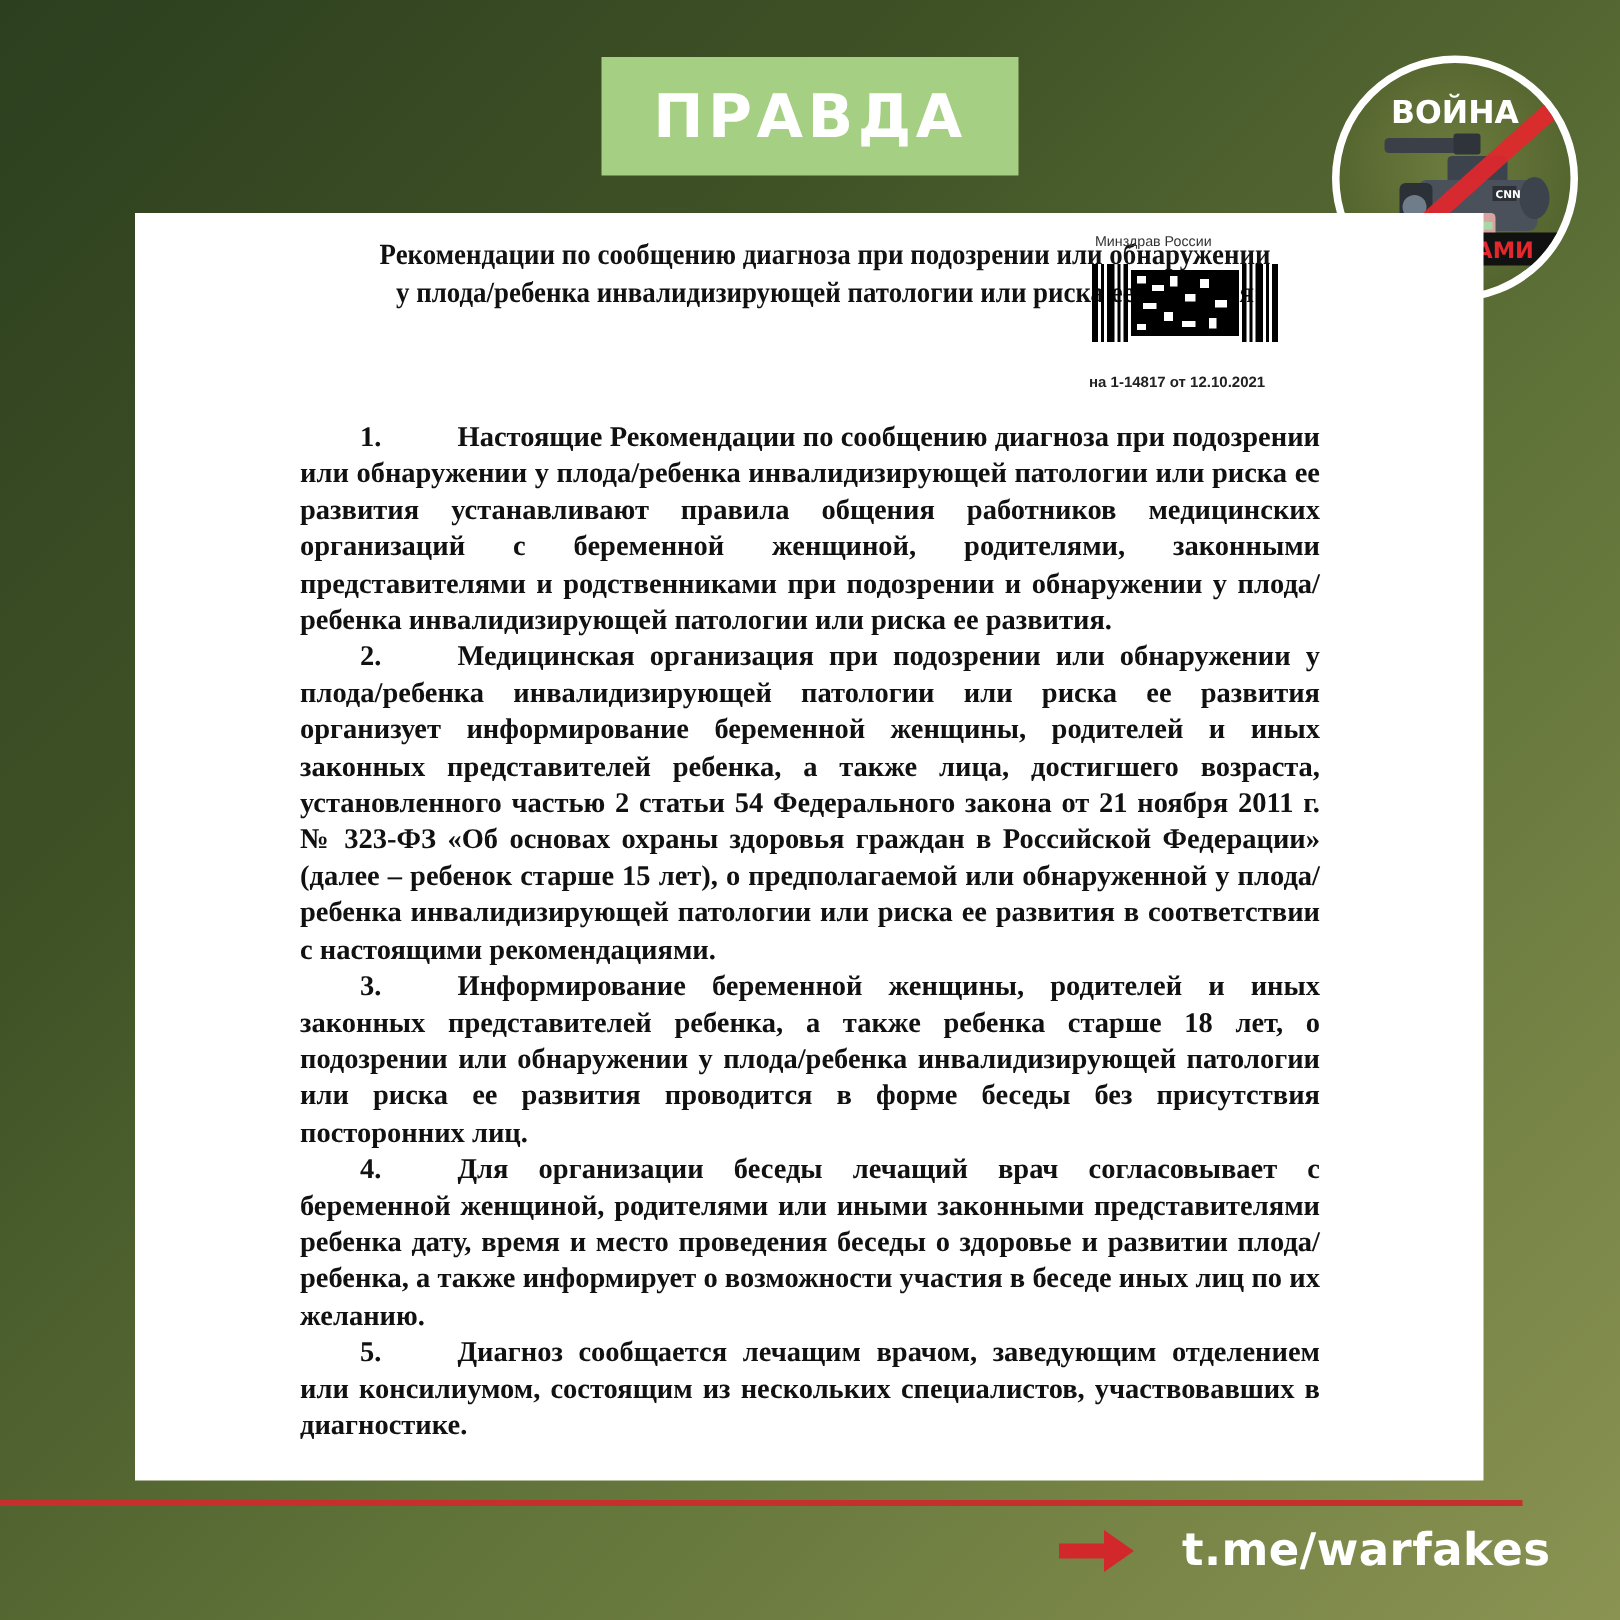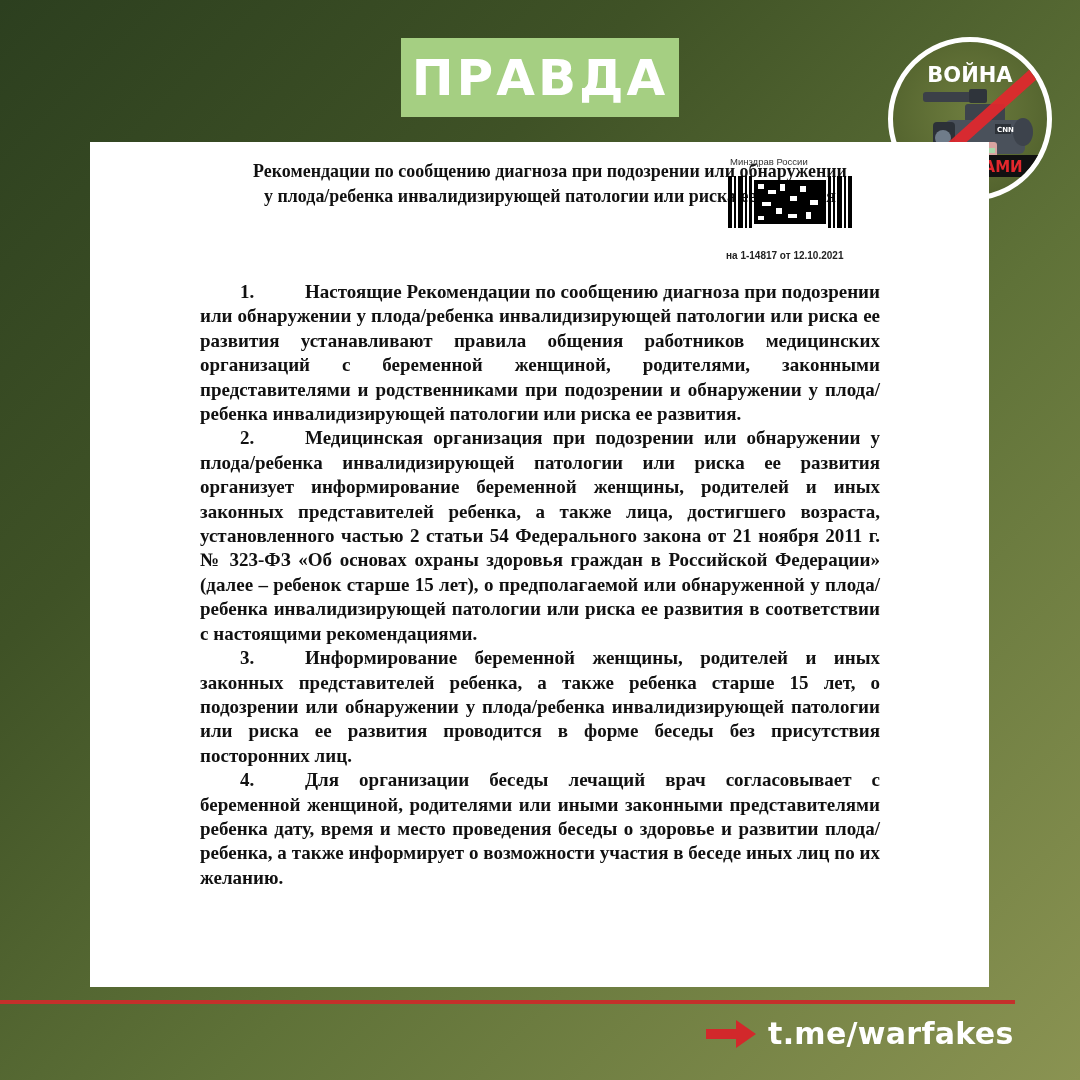--- a/index.html
+++ b/index.html
@@ -8,21 +8,21 @@
     background: linear-gradient(135deg, #2c3f1f 0%, #3f5226 30%, #5f7238 60%, #8a9352 100%);
     font-family: "Liberation Sans", sans-serif;
   }
   .badge {
     position: absolute; left: 401px; top: 38px; width: 278px; height: 79px;
     background: #a5cf82;
     display: flex; align-items: center; justify-content: center;
   }
   .badge span {
     color: #ffffff; font-family: "DejaVu Sans", sans-serif; font-weight: bold;
-    font-size: 50px; letter-spacing: 3px;
+    font-size: 40px; letter-spacing: 3px;
   }
   .logo {
     position: absolute; left: 888px; top: 37px; width: 154px; height: 154px;
     border: 5px solid #ffffff; border-radius: 50%; overflow: hidden;
     background: radial-gradient(circle at 50% 45%, #6d7c3e 0%, #55652f 70%, #46552a 100%);
   }
   .logo svg { position: absolute; left: 0; top: 0; }
   .doc {
     position: absolute; left: 90px; top: 142px; width: 899px; height: 845px;
     background: #ffffff; overflow: hidden;
@@ -45,21 +45,21 @@
   .body-text {
     position: absolute; left: 110px; top: 138px; width: 680px;
     font-size: 19px; line-height: 24.4px; text-align: justify;
   }
   .para { margin: 0; text-indent: 40px; font-weight: bold; }
   .para .num { display: inline-block; width: 65px; text-indent: 0; }
   .redline {
     position: absolute; left: 0; top: 1000px; width: 1015px; height: 4px; background: #c4302b;
   }
   .link-row {
-    position: absolute; left: 706px; top: 1016px; display: flex; align-items: center; gap: 12px;
+    position: absolute; left: 706px; top: 1016px; display: flex; align-items: center; gap: 32px;
   }
   .link-row .arrow { width: 50px; height: 28px; }
   .link-row .link-text {
     color: #ffffff; font-family: "DejaVu Sans", sans-serif; font-weight: bold; font-size: 30px;
     letter-spacing: 0.3px;
   }
 </style>
 </head>
 <body>
 
@@ -119,22 +119,23 @@
     <rect x="105" y="0" width="2" height="52" fill="#000"></rect>
     <rect x="109" y="0" width="5" height="52" fill="#000"></rect>
     <rect x="116" y="0" width="2" height="52" fill="#000"></rect>
     <rect x="120" y="0" width="4" height="52" fill="#000"></rect>
   </svg>
   <div class="reg-no">на 1-14817 от 12.10.2021</div>
 
   <div class="body-text">
     <p class="para"><span class="num">1.</span><span>Настоящие Рекомендации по сообщению диагноза при подозрении или обнаружении у плода/ребенка инвалидизирующей патологии или риска ее развития устанавливают правила общения работников медицинских организаций с беременной женщиной, родителями, законными представителями и родственниками при подозрении и обнаружении у плода/ребенка инвалидизирующей патологии или риска ее развития.</span></p>
     <p class="para"><span class="num">2.</span><span>Медицинская организация при подозрении или обнаружении у плода/ребенка инвалидизирующей патологии или риска ее развития организует информирование беременной женщины, родителей и иных законных представителей ребенка, а также лица, достигшего возраста, установленного частью 2 статьи 54 Федерального закона от 21 ноября 2011 г. № 323-ФЗ «Об основах охраны здоровья граждан в Российской Федерации» (далее – ребенок старше 15 лет), о предполагаемой или обнаруженной у плода/ребенка инвалидизирующей патологии или риска ее развития в соответствии с настоящими рекомендациями.</span></p>
-    <p class="para"><span class="num">3.</span><span>Информирование беременной женщины, родителей и иных законных представителей ребенка, а также ребенка старше 15 лет, о подозрении или обнаружении у плода/ребенка инвалидизирующей патологии или риска ее развития проводится в форме беседы без присутствия посторонних лиц.</span></p>
+    <p class="para"><span class="num">3.</span><span>Информирование беременной женщины, родителей и иных законных представителей ребенка, а также ребенка старше 18 лет, о подозрении или обнаружении у плода/ребенка инвалидизирующей патологии или риска ее развития проводится в форме беседы без присутствия посторонних лиц.</span></p>
     <p class="para"><span class="num">4.</span><span>Для организации беседы лечащий врач согласовывает с беременной женщиной, родителями или иными законными представителями ребенка дату, время и место проведения беседы о здоровье и развитии плода/ребенка, а также информирует о возможности участия в беседе иных лиц по их желанию.</span></p>
+    <p class="para"><span class="num">5.</span><span>Диагноз сообщается лечащим врачом, заведующим отделением или консилиумом, состоящим из нескольких специалистов, участвовавших в диагностике.</span></p>
   </div>
 </div>
 
 <div class="redline"></div>
 
 <div class="link-row">
   <svg class="arrow" viewBox="0 0 50 28">
     <polygon points="0,9 30,9 30,0 50,14 30,28 30,19 0,19" fill="#d2282b"></polygon>
   </svg>
   <span class="link-text">t.me/warfakes</span>

